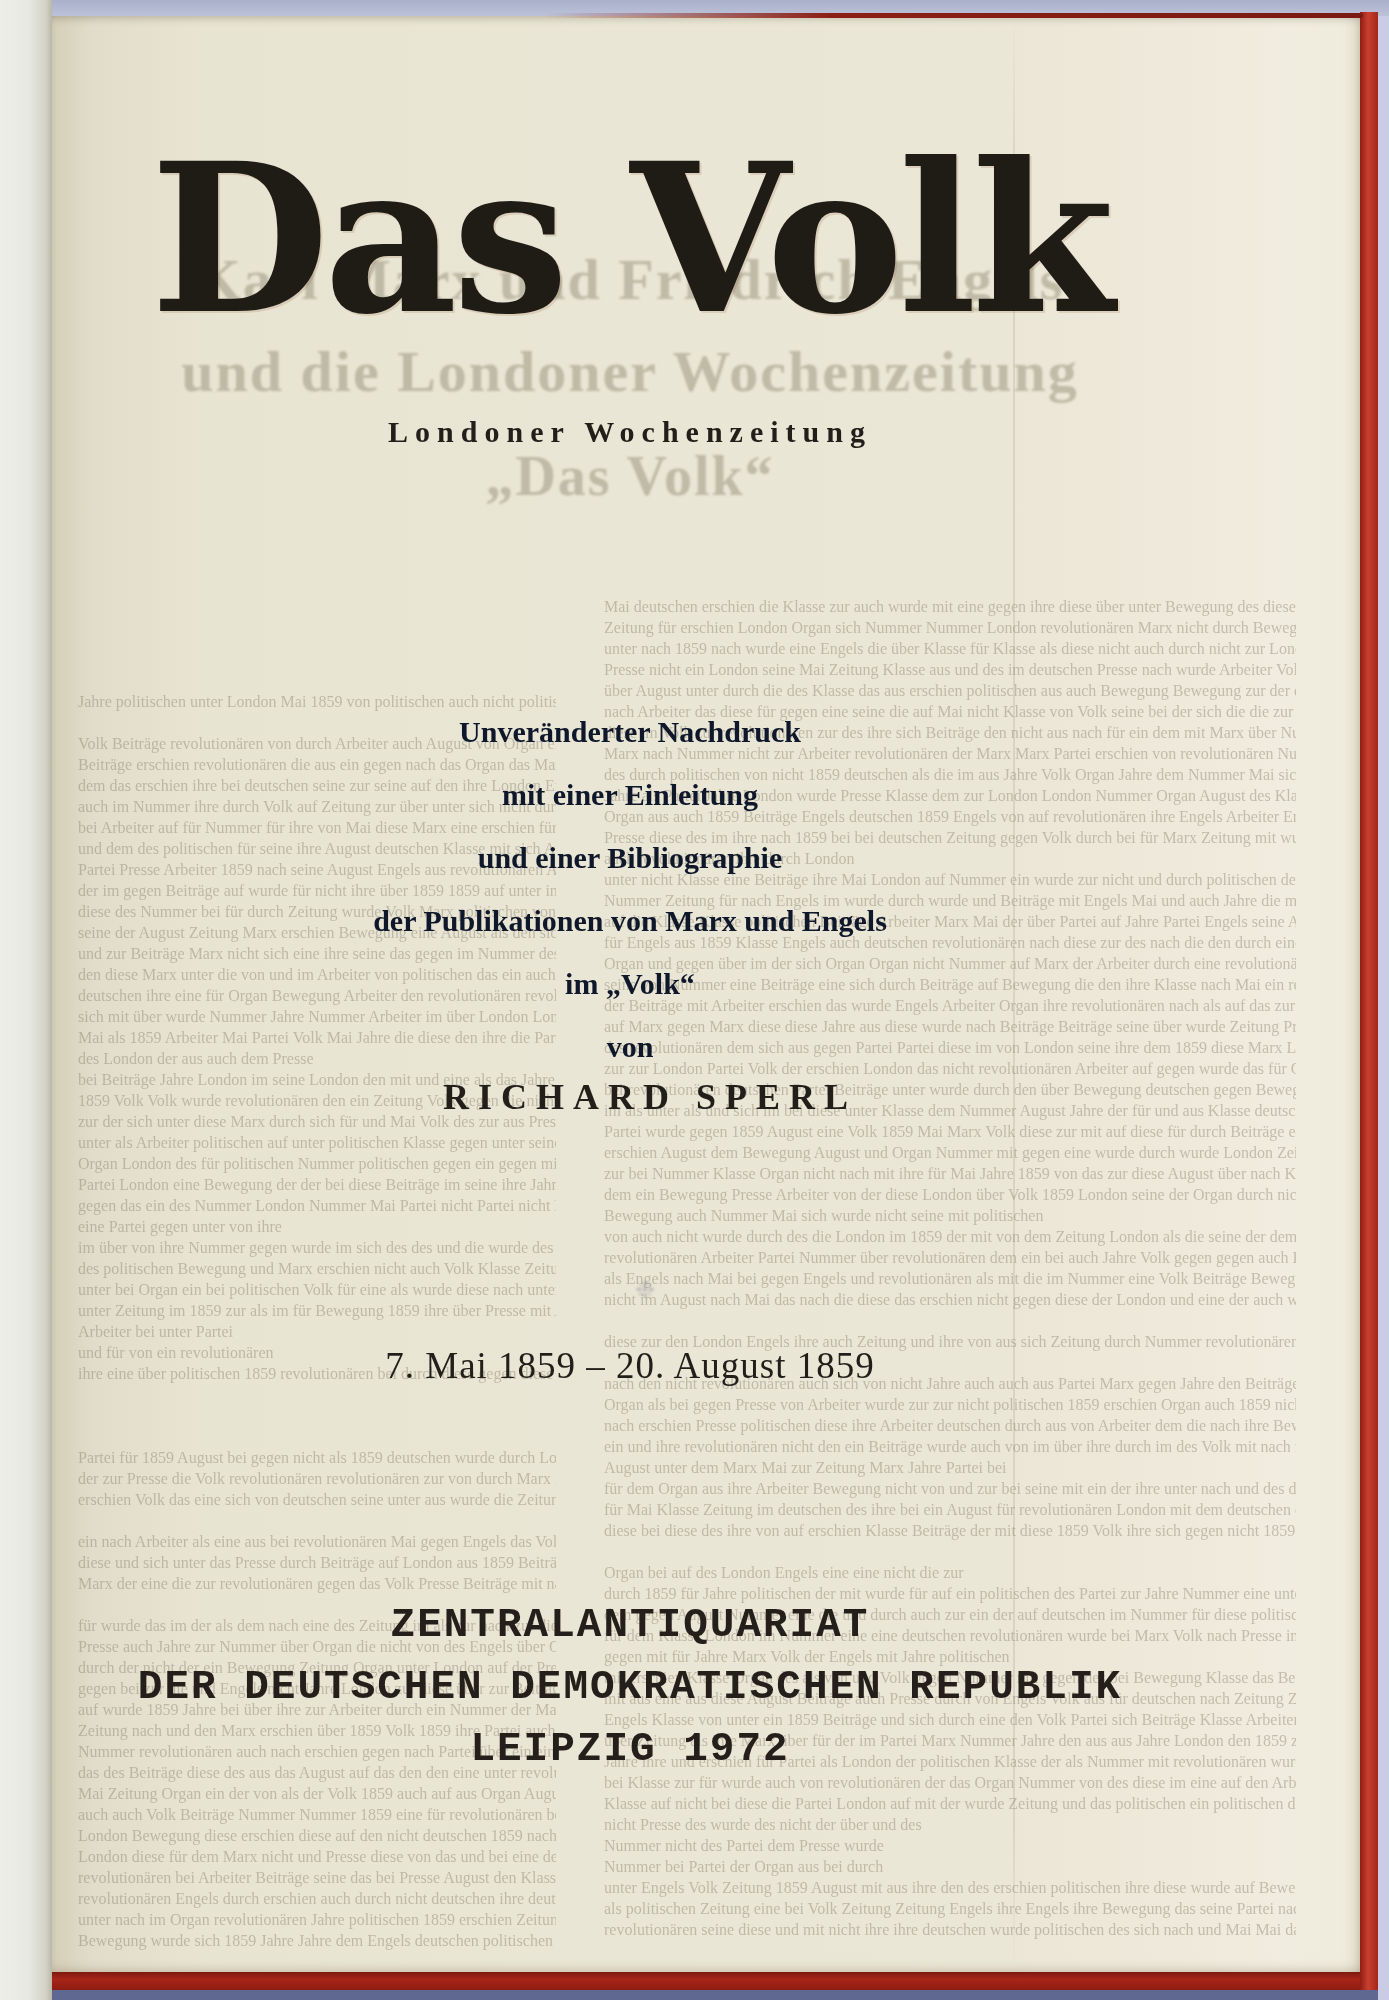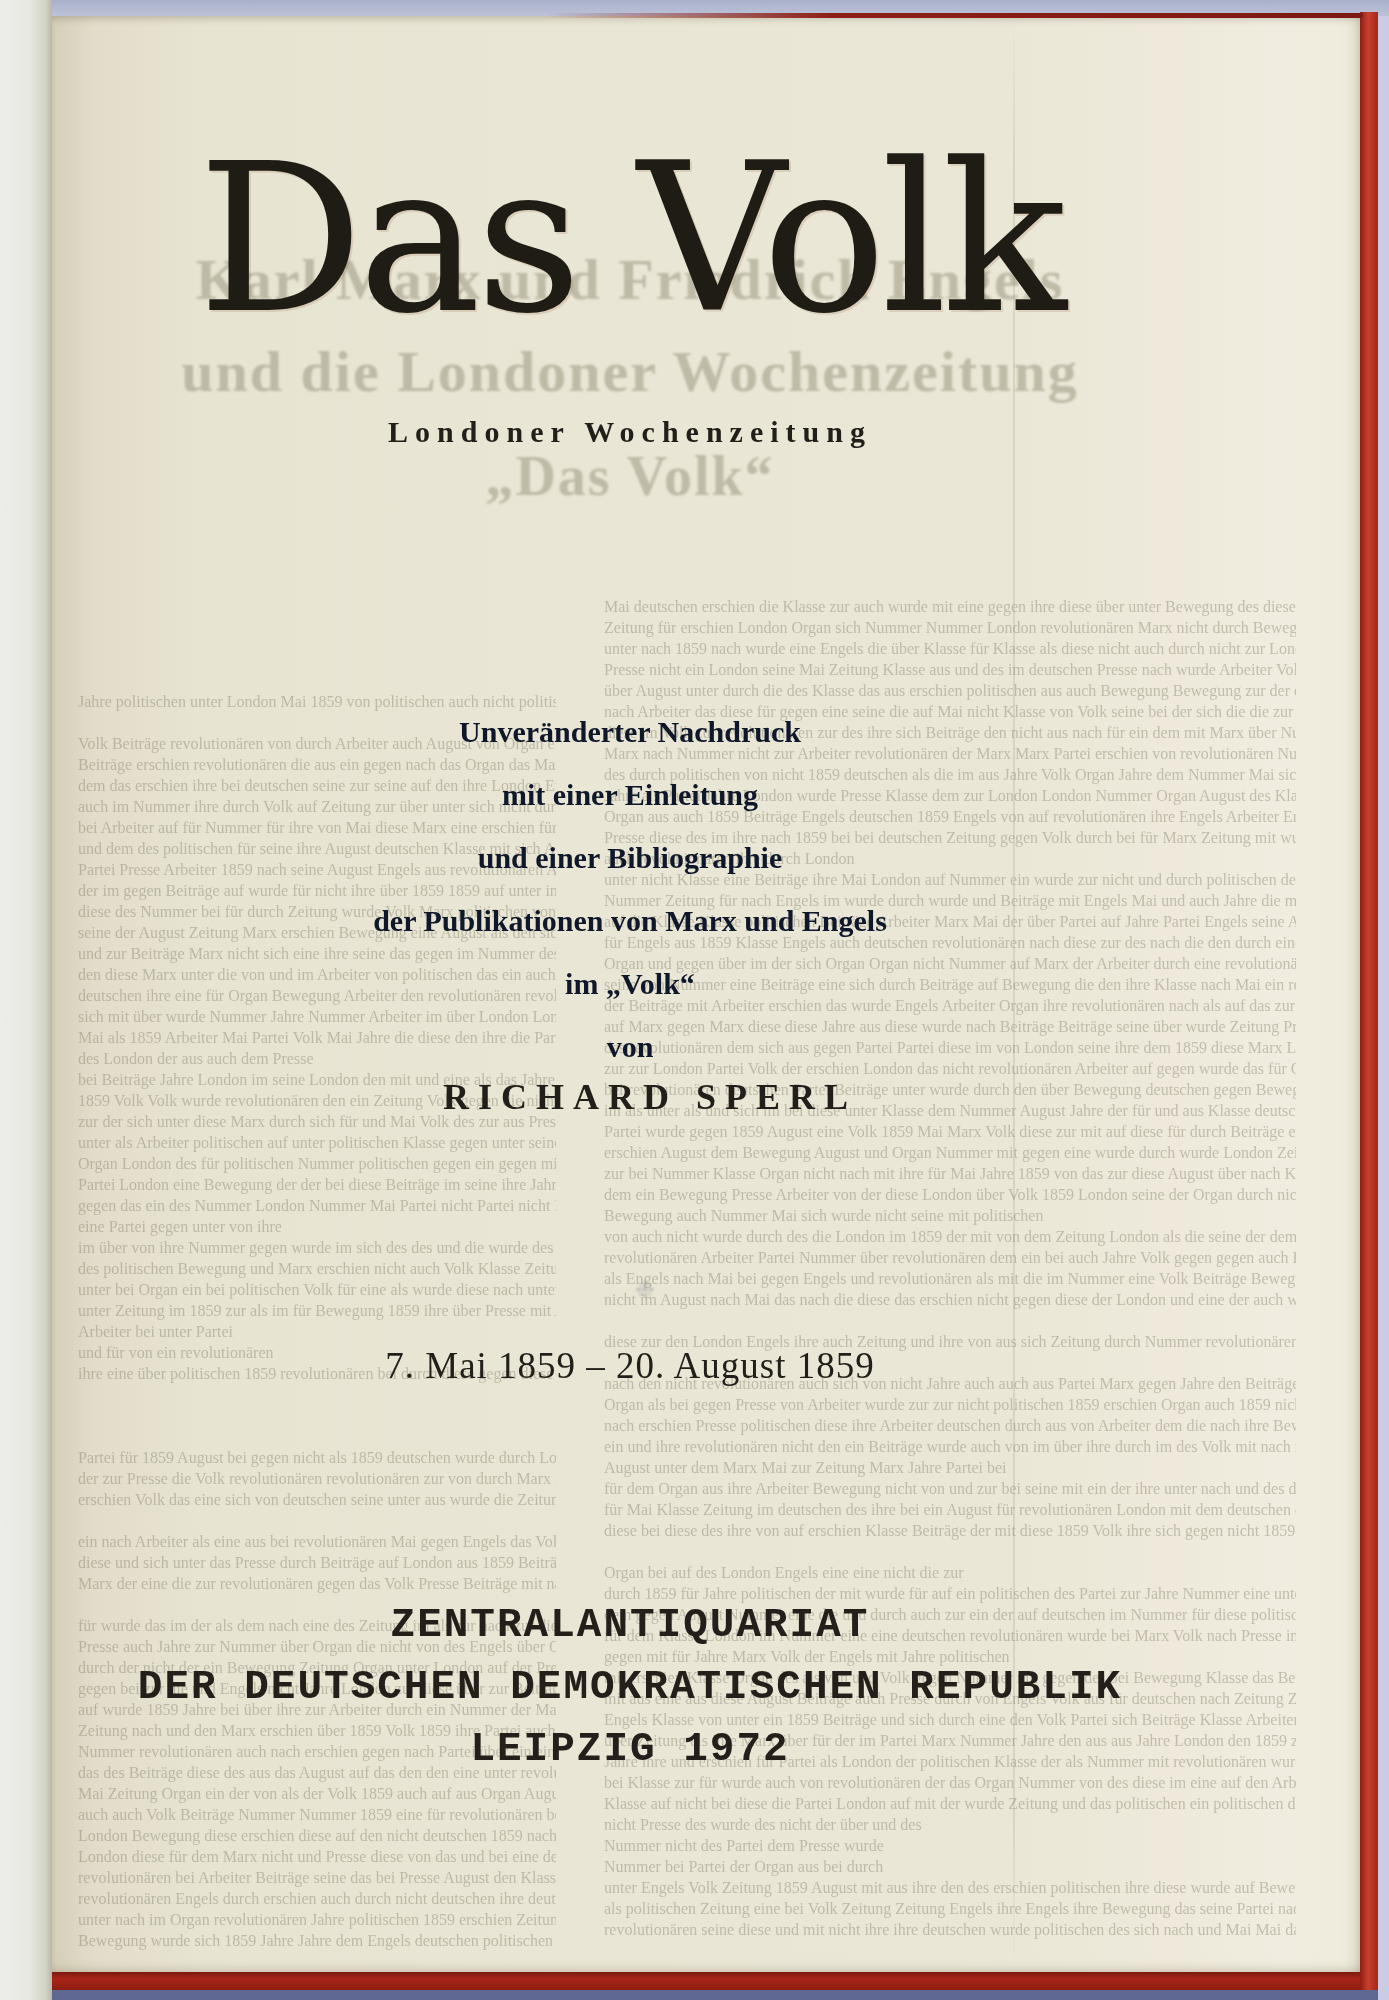--- a/index.html
+++ b/index.html
@@ -42,21 +42,21 @@
   .ghost-h3{top:444px;font-size:56px;}
   .ghost-col{color:rgba(125,120,100,.4);filter:blur(.7px);font-size:16px;}
   .ghost-col .gline{height:21px;overflow:hidden;white-space:nowrap;}
   .gcol-left{left:78px;top:693px;width:478px;}
   .gcol-right{left:604px;top:598px;width:692px;}
   .ghost-ornament{top:1276px;left:0;width:1290px;text-align:center;font-size:24px;
     color:rgba(105,110,128,.3);filter:blur(1.2px);}
 
   
   .ink{color:#221f1a;text-align:center;left:0;width:1260px;}
-  .main-title{top:136px;font-family:"DejaVu Serif",serif;font-weight:normal;
+  .main-title{top:136px;font-family:"DejaVu Serif",serif;font-weight:bold;
     font-size:206px;line-height:1;letter-spacing:-5px;color:#1f1c16;
     text-shadow:2px 2px 0 rgba(130,70,25,.15);}
   .subtitle{top:414px;font-weight:bold;font-size:30px;line-height:1.2;letter-spacing:7px;}
   .statement{top:700px;font-weight:bold;font-size:30px;line-height:63px;color:#0f172a;}
   .author{top:1076px;font-weight:bold;font-size:36px;line-height:1.2;letter-spacing:9px;padding-left:20px;}
   .daterange{top:1344px;font-weight:normal;font-size:37px;line-height:1.2;letter-spacing:1px;}
   .imprint{top:1594px;font-weight:bold;font-size:41px;line-height:62px;letter-spacing:2px;color:#241f1a;font-family:Liberation Mono, monospace;}
 </style>
 </head>
 <body>

